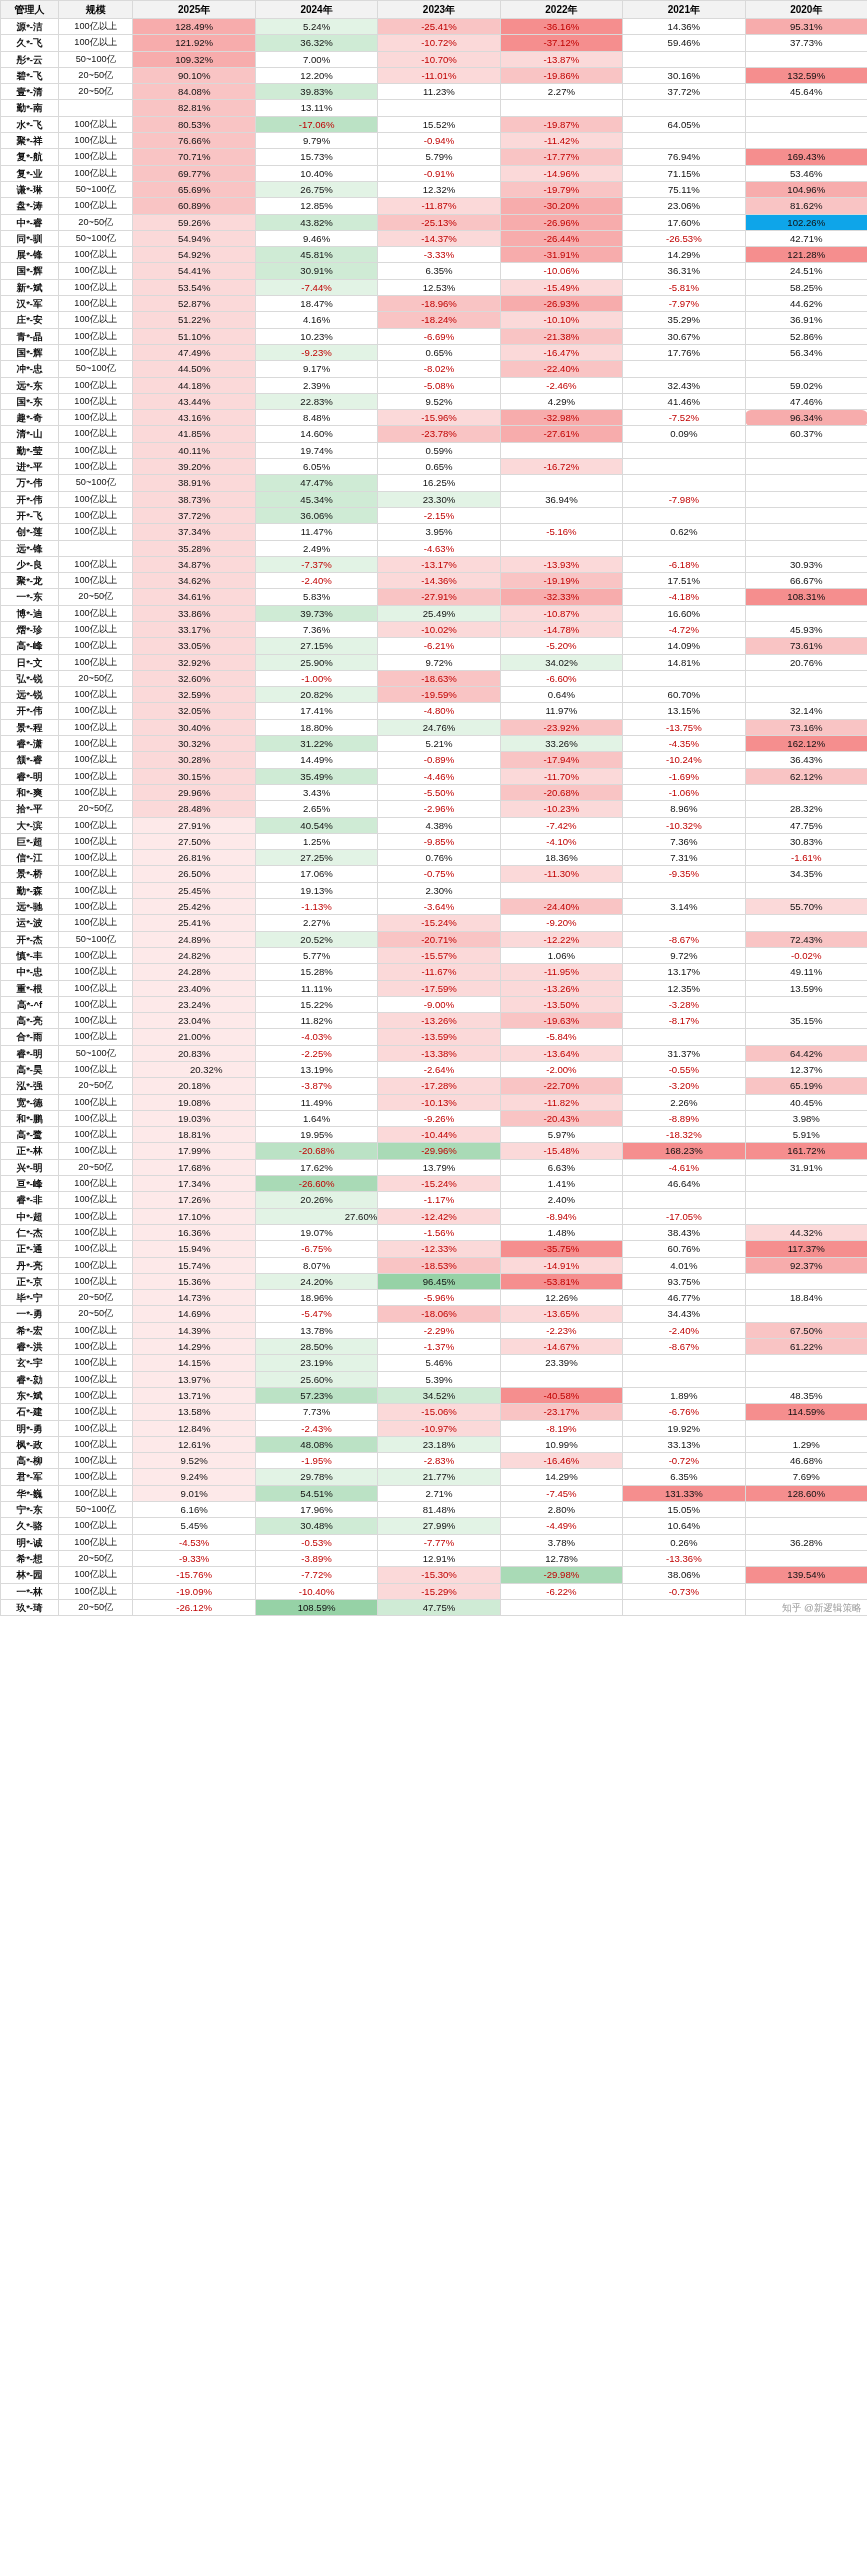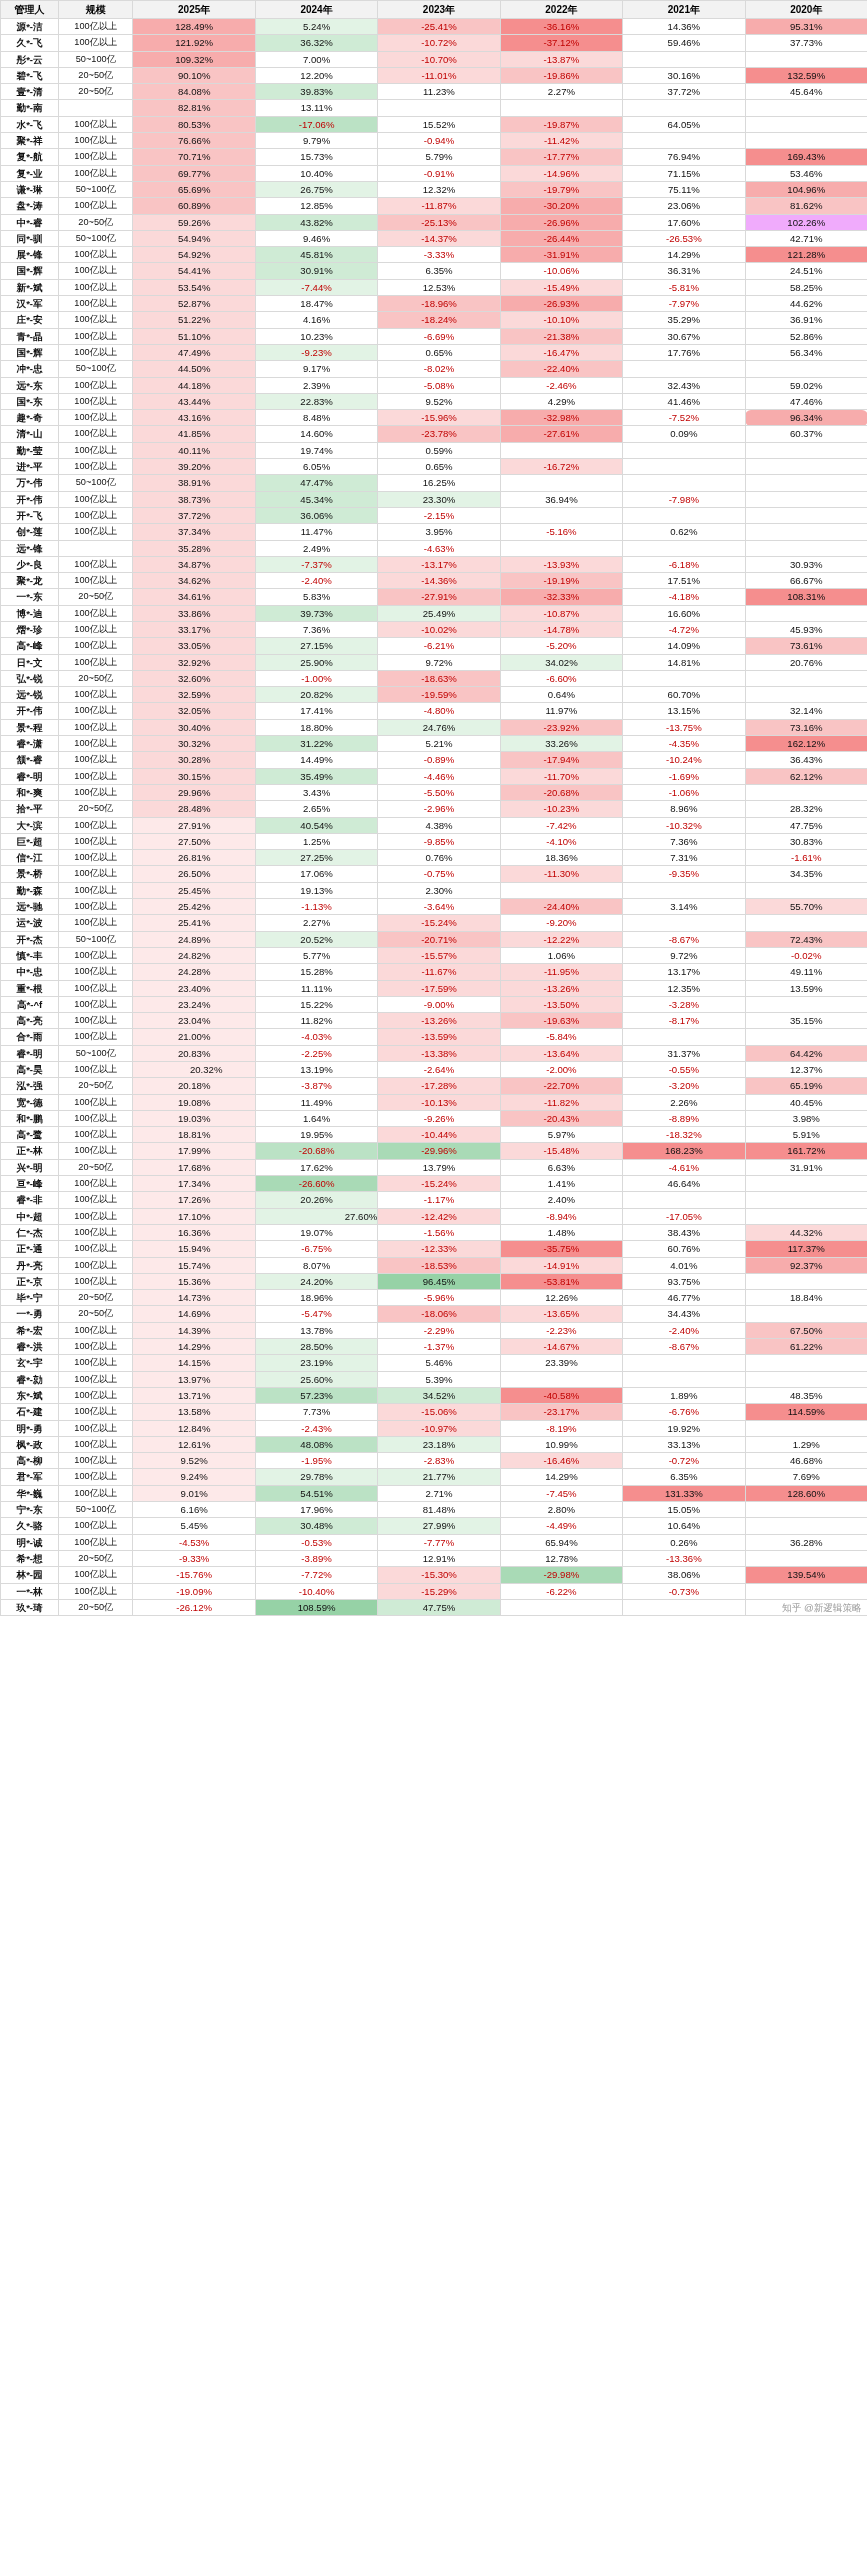--- a/index.html
+++ b/index.html
@@ -167,21 +167,21 @@
           <td class="num pos" style="background: rgb(249, 196, 196);">81.62%</td>
         </tr>
         <tr>
           <td class="name">中*-睿</td>
           <td class="scale">20~50亿</td>
           <td class="num pos" style="background: rgb(251, 217, 217);">59.26%</td>
           <td class="num pos" style="background: rgb(207, 235, 213);">43.82%</td>
           <td class="num neg" style="background: rgb(249, 196, 196);">-25.13%</td>
           <td class="num neg" style="background: rgb(247, 172, 172);">-26.96%</td>
           <td class="num pos">17.60%</td>
-          <td class="num pos" style="background: #f0abfc; margin-left: 30px;">102.26%</td>
+          <td class="num pos" style="background: #0ea5e9; margin-left: 30px;">102.26%</td>
         </tr>
         <tr>
           <td class="name">同*-驯</td>
           <td class="scale">50~100亿</td>
           <td class="num pos" style="background: rgb(251, 217, 217);">54.94%</td>
           <td class="num pos">9.46%</td>
           <td class="num neg" style="background: rgb(251, 217, 217);">-14.37%</td>
           <td class="num neg" style="background: rgb(247, 172, 172);">-26.44%</td>
           <td class="num neg">-26.53%</td>
           <td class="num pos">42.71%</td>
@@ -975,21 +975,21 @@
           <td class="num neg">-4.49%</td>
           <td class="num pos">10.64%</td>
           <td class="num pos"></td>
         </tr>
         <tr>
           <td class="name">明*-诚</td>
           <td class="scale">100亿以上</td>
           <td class="num neg">-4.53%</td>
           <td class="num neg">-0.53%</td>
           <td class="num neg">-7.77%</td>
-          <td class="num pos">65.94%</td>
+          <td class="num pos">3.78%</td>
           <td class="num pos">0.26%</td>
           <td class="num pos">36.28%</td>
         </tr>
         <tr>
           <td class="name">希*-想</td>
           <td class="scale">20~50亿</td>
           <td class="num neg">-9.33%</td>
           <td class="num neg">-3.89%</td>
           <td class="num pos">12.91%</td>
           <td class="num pos">12.78%</td>

